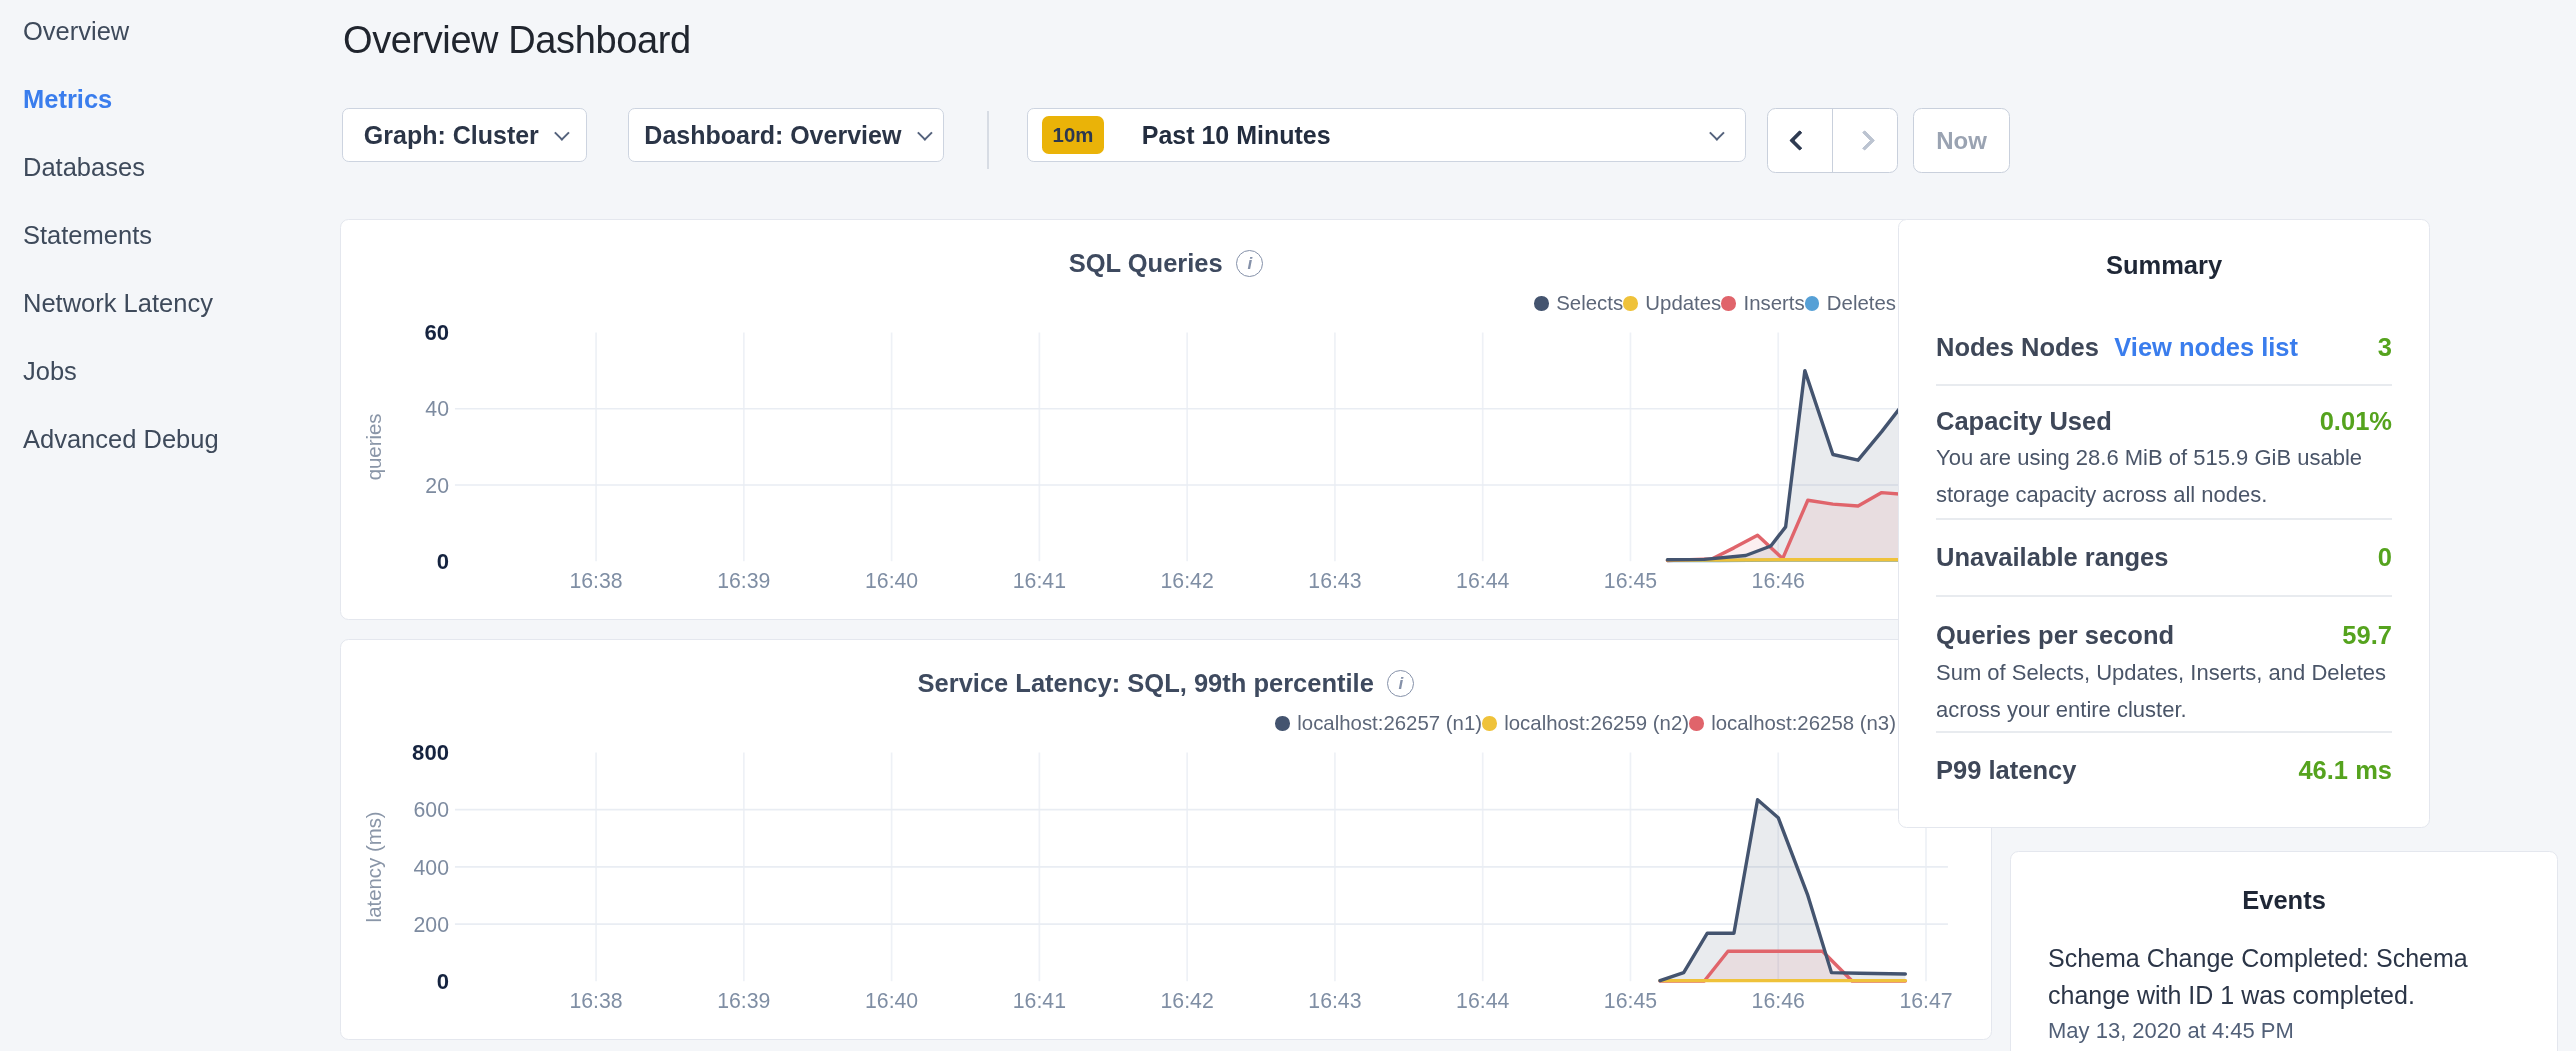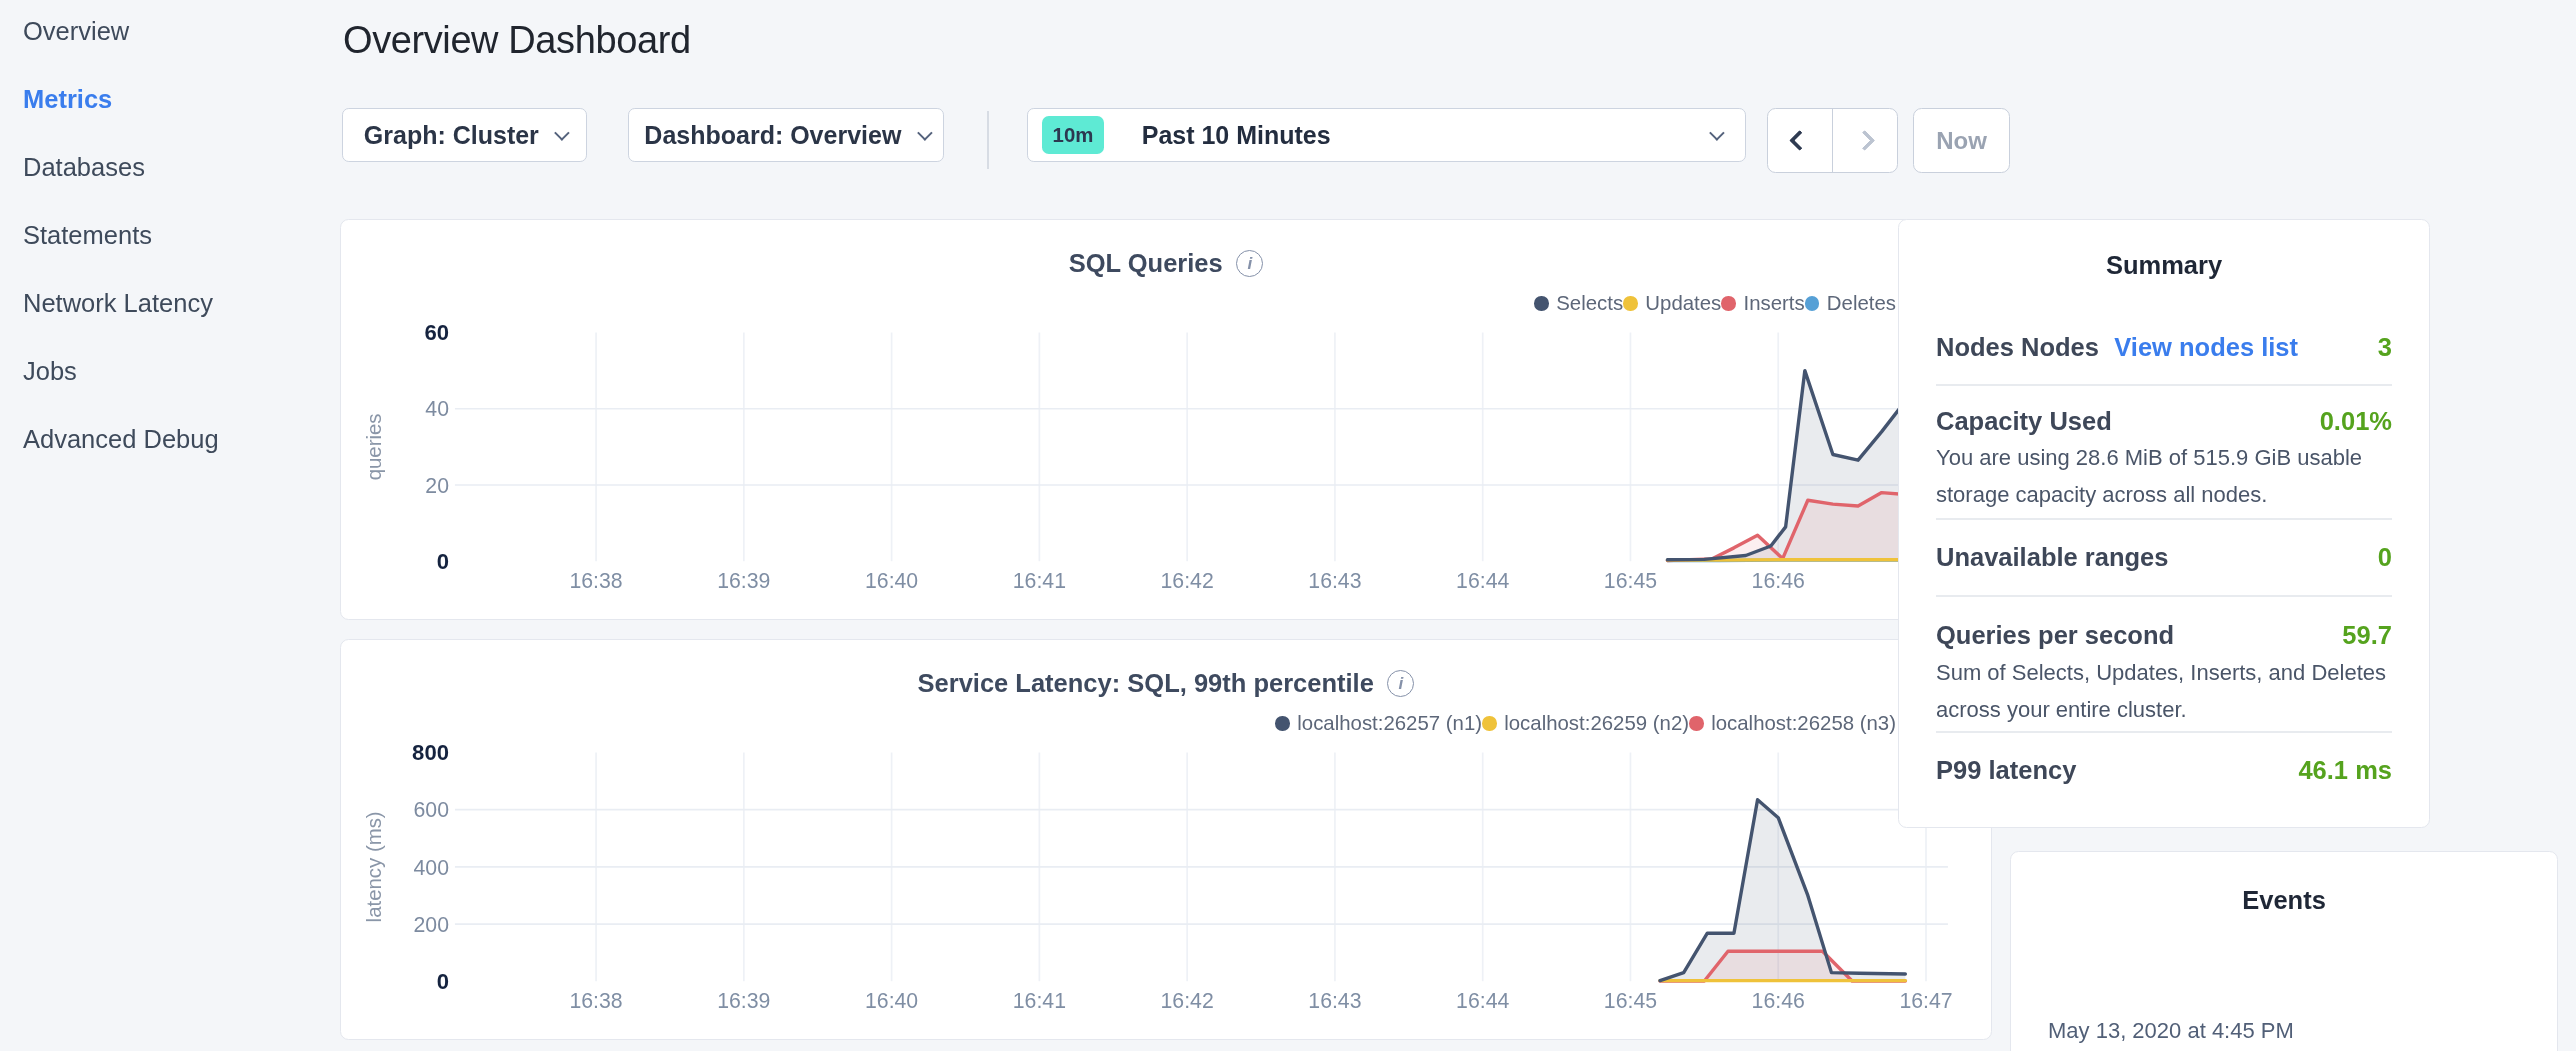--- a/index.html
+++ b/index.html
@@ -19,21 +19,21 @@
   .page-title { position:absolute; left:343px; top:18.7px; font-size:38px; font-weight:500; color:#20252e; letter-spacing:-0.4px; }
   .btn-box { position:absolute; top:108px; height:54px; background:#fff; border:1.7px solid #cdd4e0;
              border-radius:6.8px; display:flex; align-items:center; justify-content:center; gap:15.3px;
              font-size:25px; font-weight:700; color:#2b3547; cursor:pointer; }
   .dd-graph { left:342px; width:245px; }
   .dd-dashboard { left:628px; width:316px; }
   .chev { width:11px; height:11px; border-right:2.6px solid #54627c; border-bottom:2.6px solid #54627c;
           transform:rotate(45deg) translateY(-3.4px); display:inline-block; }
   .toolbar-divider { position:absolute; left:987px; top:111px; width:1.7px; height:58px; background:#d7dce4; }
   .time-box { left:1027px; width:719px; justify-content:flex-start; padding:0 25.5px 0 13.6px; }
-  .time-badge { background:#5eead4; color:#2c3850; border-radius:6.8px; font-size:20.4px; font-weight:700;
+  .time-badge { background:#eab308; color:#2c3850; border-radius:6.8px; font-size:20.4px; font-weight:700;
                 padding:7.7px 11px; margin-right:22px; }
   .time-label { flex:1; text-align:left; font-size:25px; font-weight:700; color:#232d3f; }
   .pager { position:absolute; left:1767px; top:108px; width:131px; height:65px; background:#fff;
            border:1.7px solid #c9d0dc; border-radius:8.5px; display:flex; }
   .pager-btn { flex:1; display:flex; align-items:center; justify-content:center; cursor:pointer; }
   .pager-btn:first-child { border-right:1.7px solid #c9d0dc; }
   .arrow { width:15.3px; height:15.3px; display:inline-block; }
   .arrow-left { border-left:4.3px solid #2f3b52; border-bottom:4.3px solid #2f3b52; transform:rotate(45deg); border-radius:1.7px; }
   .arrow-right { border-right:4.3px solid #bcc4d1; border-top:4.3px solid #bcc4d1; transform:rotate(45deg); border-radius:1.7px; }
   .now-btn { position:absolute; left:1913px; top:108px; width:97px; height:65px; background:#fff;
@@ -266,15 +266,16 @@
   <div class="sdivider" style="top:511px;"></div>
 
   <div class="srow" style="top:532px;">
     <span class="srow-label">P99 latency</span>
     <span class="srow-value">46.1 ms</span>
   </div>
 </aside>
 
 <aside class="card card-events">
   <div class="panel-heading" style="top:34px;">Events</div>
+  <div class="event-msg" style="top:88px;">Schema Change Completed: Schema change with ID 1 was completed.</div>
   <div class="event-time" style="top:166px;">May 13, 2020 at 4:45 PM</div>
 </aside>
 
 
 </body></html>

